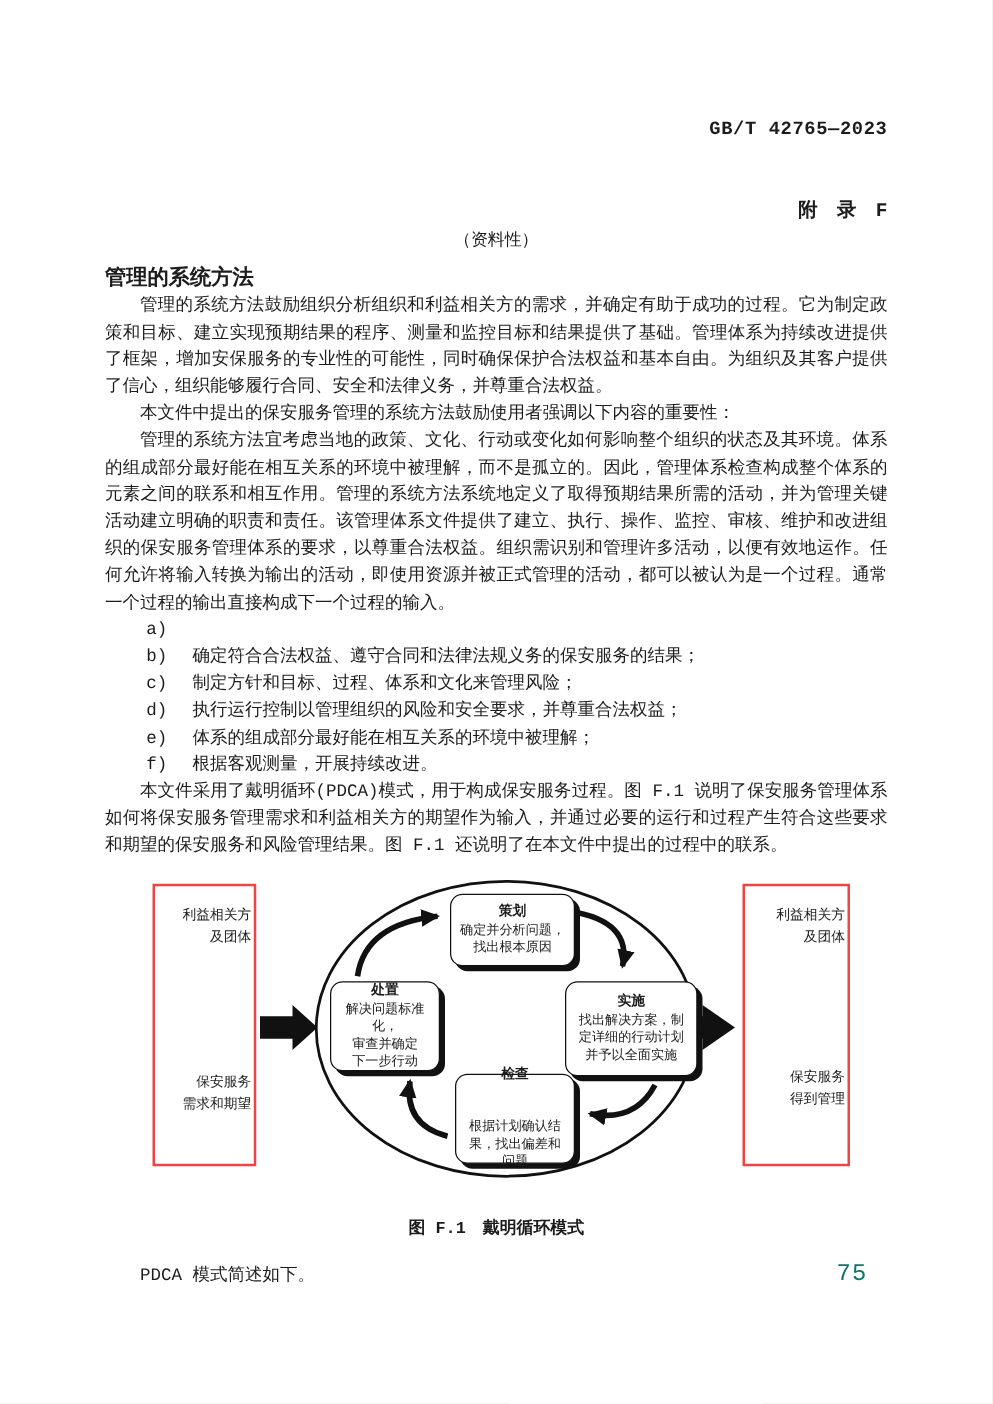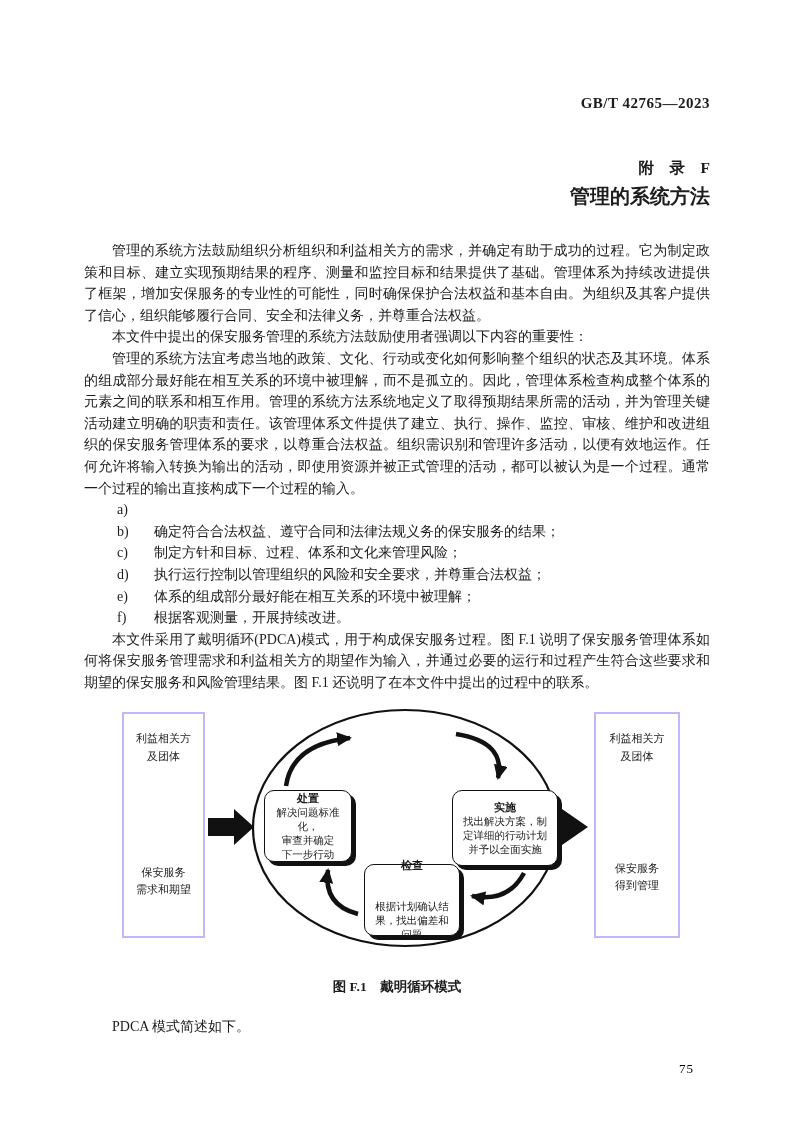--- a/index.html
+++ b/index.html
@@ -3,21 +3,21 @@
 <meta charset="utf-8">
 <style>
   * { margin: 0; padding: 0; box-sizing: border-box; }
   html, body { background: #e8e8e8; }
   .page {
     position: relative;
     width: 794px;
     height: 1123px;
     margin: 0 auto;
     background: #ffffff;
-    font-family: Liberation Serif, serif;
+    font-family: Liberation Mono, monospace;
     color: #1c1c1c;
     overflow: hidden;
     padding: 95px 84px 0 84px;
   }
   .doc-number {
     text-align: right;
     font-weight: bold;
     font-size: 15px;
     letter-spacing: 0.5px;
     margin-bottom: 46px;
@@ -27,24 +27,24 @@
     font-weight: bold;
     font-size: 15.5px;
     margin-bottom: 4px;
   }
   .annex-type {
     text-align: center;
     font-size: 13.5px;
     margin-bottom: 9px;
   }
   .annex-name {
-    text-align: right;
-    font-weight: bold;
-    font-size: 20px;
-    margin-bottom: 30px;
+    text-align: left;
+    font-weight: bold;
+    font-size: 17px;
+    margin-bottom: 2px;
   }
   p.body {
     font-size: 14px;
     line-height: 21.6px;
     text-align: justify;
     text-justify: inter-ideograph;
   }
   p.indent { text-indent: 2em; }
   .list { margin: 0; }
   .list-row {
@@ -59,26 +59,26 @@
   }
   .figure {
     position: relative;
     width: 570px;
     height: 250px;
     margin: 13px 0 0 36px;
   }
   .figure svg { position: absolute; left: 0; top: 0; }
   .outer-box {
     position: absolute;
-    border: 2px solid #c4b5fd;
+    border: 2px solid #ef4444;
     background: #fff;
     display: flex;
     flex-direction: column;
     justify-content: space-between;
-    text-align: center;
+    text-align: right;
     font-size: 11px;
     line-height: 1.55;
     padding: 16px 2px 38px 2px;
   }
   .outer-box.left  { left: 2px;   top: 6px; width: 83px; height: 226px; }
   .outer-box.right { left: 474px; top: 6px; width: 86px; height: 226px; padding-bottom: 42px; }
   .preline { white-space: pre-line; }
   .pdca-box {
     position: absolute;
     border: 1.6px solid #111;
@@ -99,35 +99,36 @@
   .pdca-box.check { left: 244px; top: 158px; width: 96px;  height: 72px; gap: 27px; }
   .pdca-box.act   { left: 144px; top: 84px;  width: 88px;  height: 72px; }
   .fig-caption {
     text-align: center;
     font-weight: bold;
     font-size: 13.5px;
     margin: 22px 0 20px 0;
   }
   .page-number {
     position: absolute;
-    top: 1061px;
+    top: 1008px;
     right: 100px;
-    font-size: 13px;
-    color: #000000;
+    font-size: 19px;
+    color: #0f766e;
     letter-spacing: 1px;
   }
 </style>
 </head>
 <body>
 
 <div class="page">
 
   <div class="doc-number">GB/T 42765—2023</div>
 
   <div class="annex-title">附　录　F</div>
+  <div class="annex-type">（资料性）</div>
   <div class="annex-name">管理的系统方法</div>
 
   <p class="body indent">管理的系统方法鼓励组织分析组织和利益相关方的需求，并确定有助于成功的过程。它为制定政策和目标、建立实现预期结果的程序、测量和监控目标和结果提供了基础。管理体系为持续改进提供了框架，增加安保服务的专业性的可能性，同时确保保护合法权益和基本自由。为组织及其客户提供了信心，组织能够履行合同、安全和法律义务，并尊重合法权益。</p>
   <p class="body indent">本文件中提出的保安服务管理的系统方法鼓励使用者强调以下内容的重要性：</p>
   <p class="body indent">管理的系统方法宜考虑当地的政策、文化、行动或变化如何影响整个组织的状态及其环境。体系的组成部分最好能在相互关系的环境中被理解，而不是孤立的。因此，管理体系检查构成整个体系的元素之间的联系和相互作用。管理的系统方法系统地定义了取得预期结果所需的活动，并为管理关键活动建立明确的职责和责任。该管理体系文件提供了建立、执行、操作、监控、审核、维护和改进组织的保安服务管理体系的要求，以尊重合法权益。组织需识别和管理许多活动，以便有效地运作。任何允许将输入转换为输出的活动，即使用资源并被正式管理的活动，都可以被认为是一个过程。通常一个过程的输出直接构成下一个过程的输入。</p>
 
   <div class="list">
     <div class="list-row">
       <span class="list-marker">a)</span>
     </div>
@@ -182,20 +183,25 @@
 需求和期望</div>
     </div>
 
     <div class="outer-box right">
       <div class="preline">利益相关方
 及团体</div>
       <div class="preline">保安服务
 得到管理</div>
     </div>
 
+    <div class="pdca-box plan">
+      <b>策划</b>
+      <div class="preline">确定并分析问题，
+找出根本原因</div>
+    </div>
 
     <div class="pdca-box do">
       <b>实施</b>
       <div class="preline">找出解决方案，制
 定详细的行动计划
 并予以全面实施</div>
     </div>
 
     <div class="pdca-box check">
       <b>检查</b>

